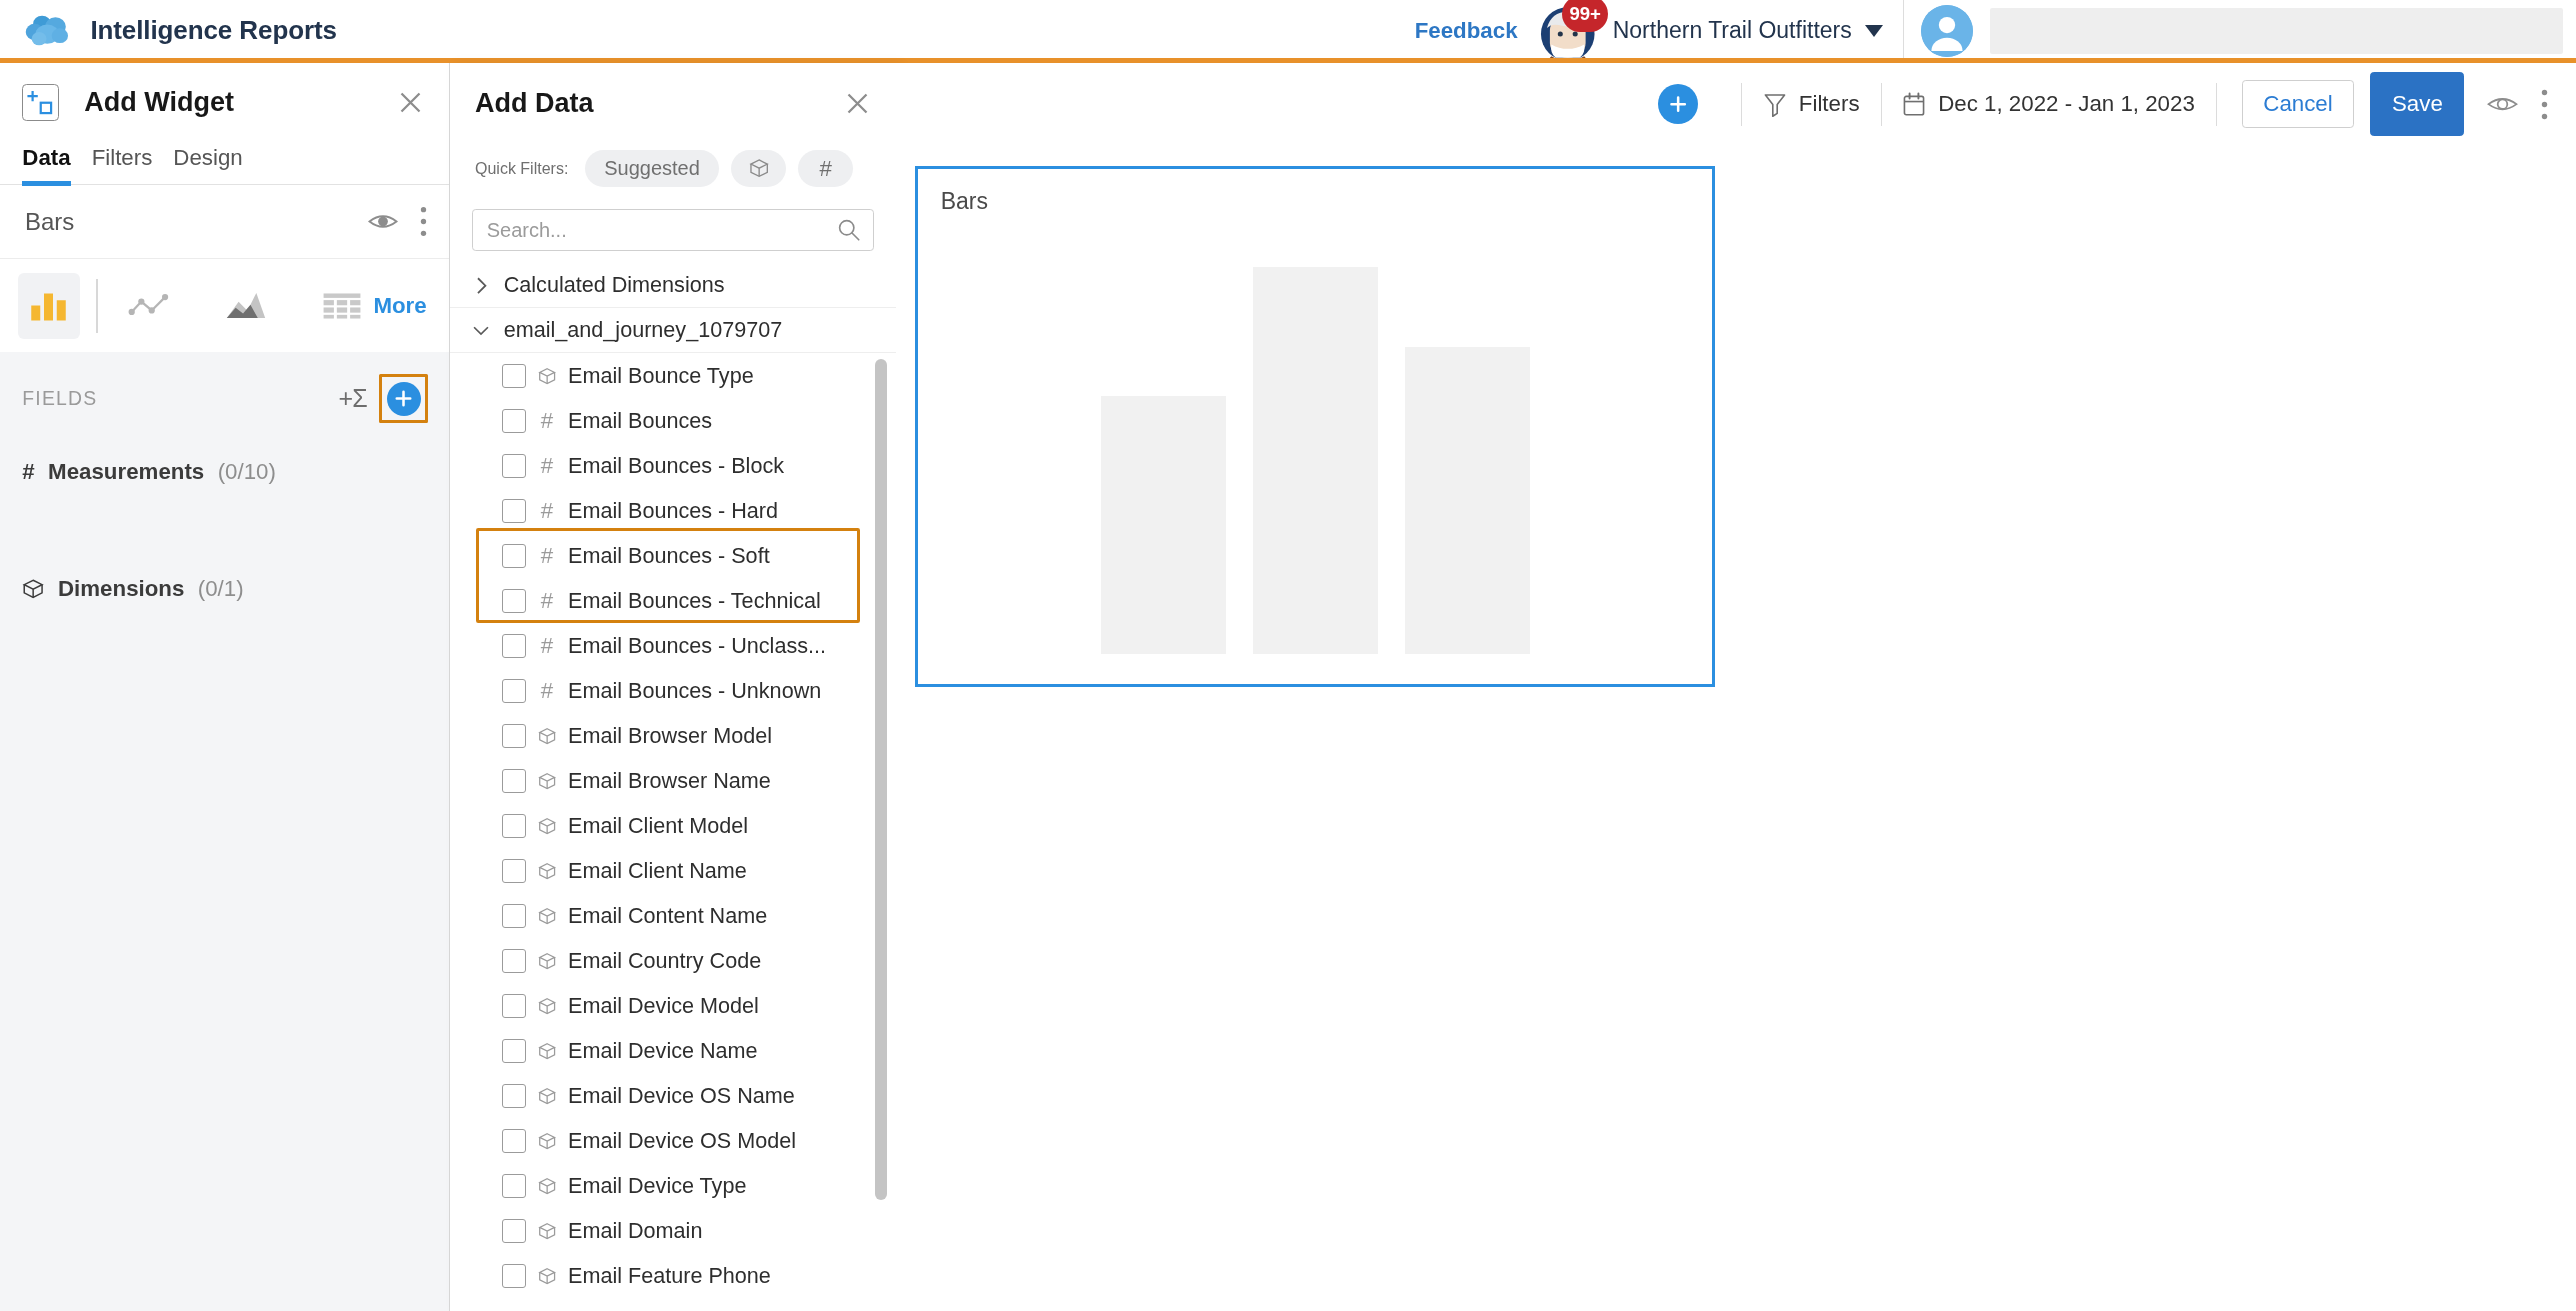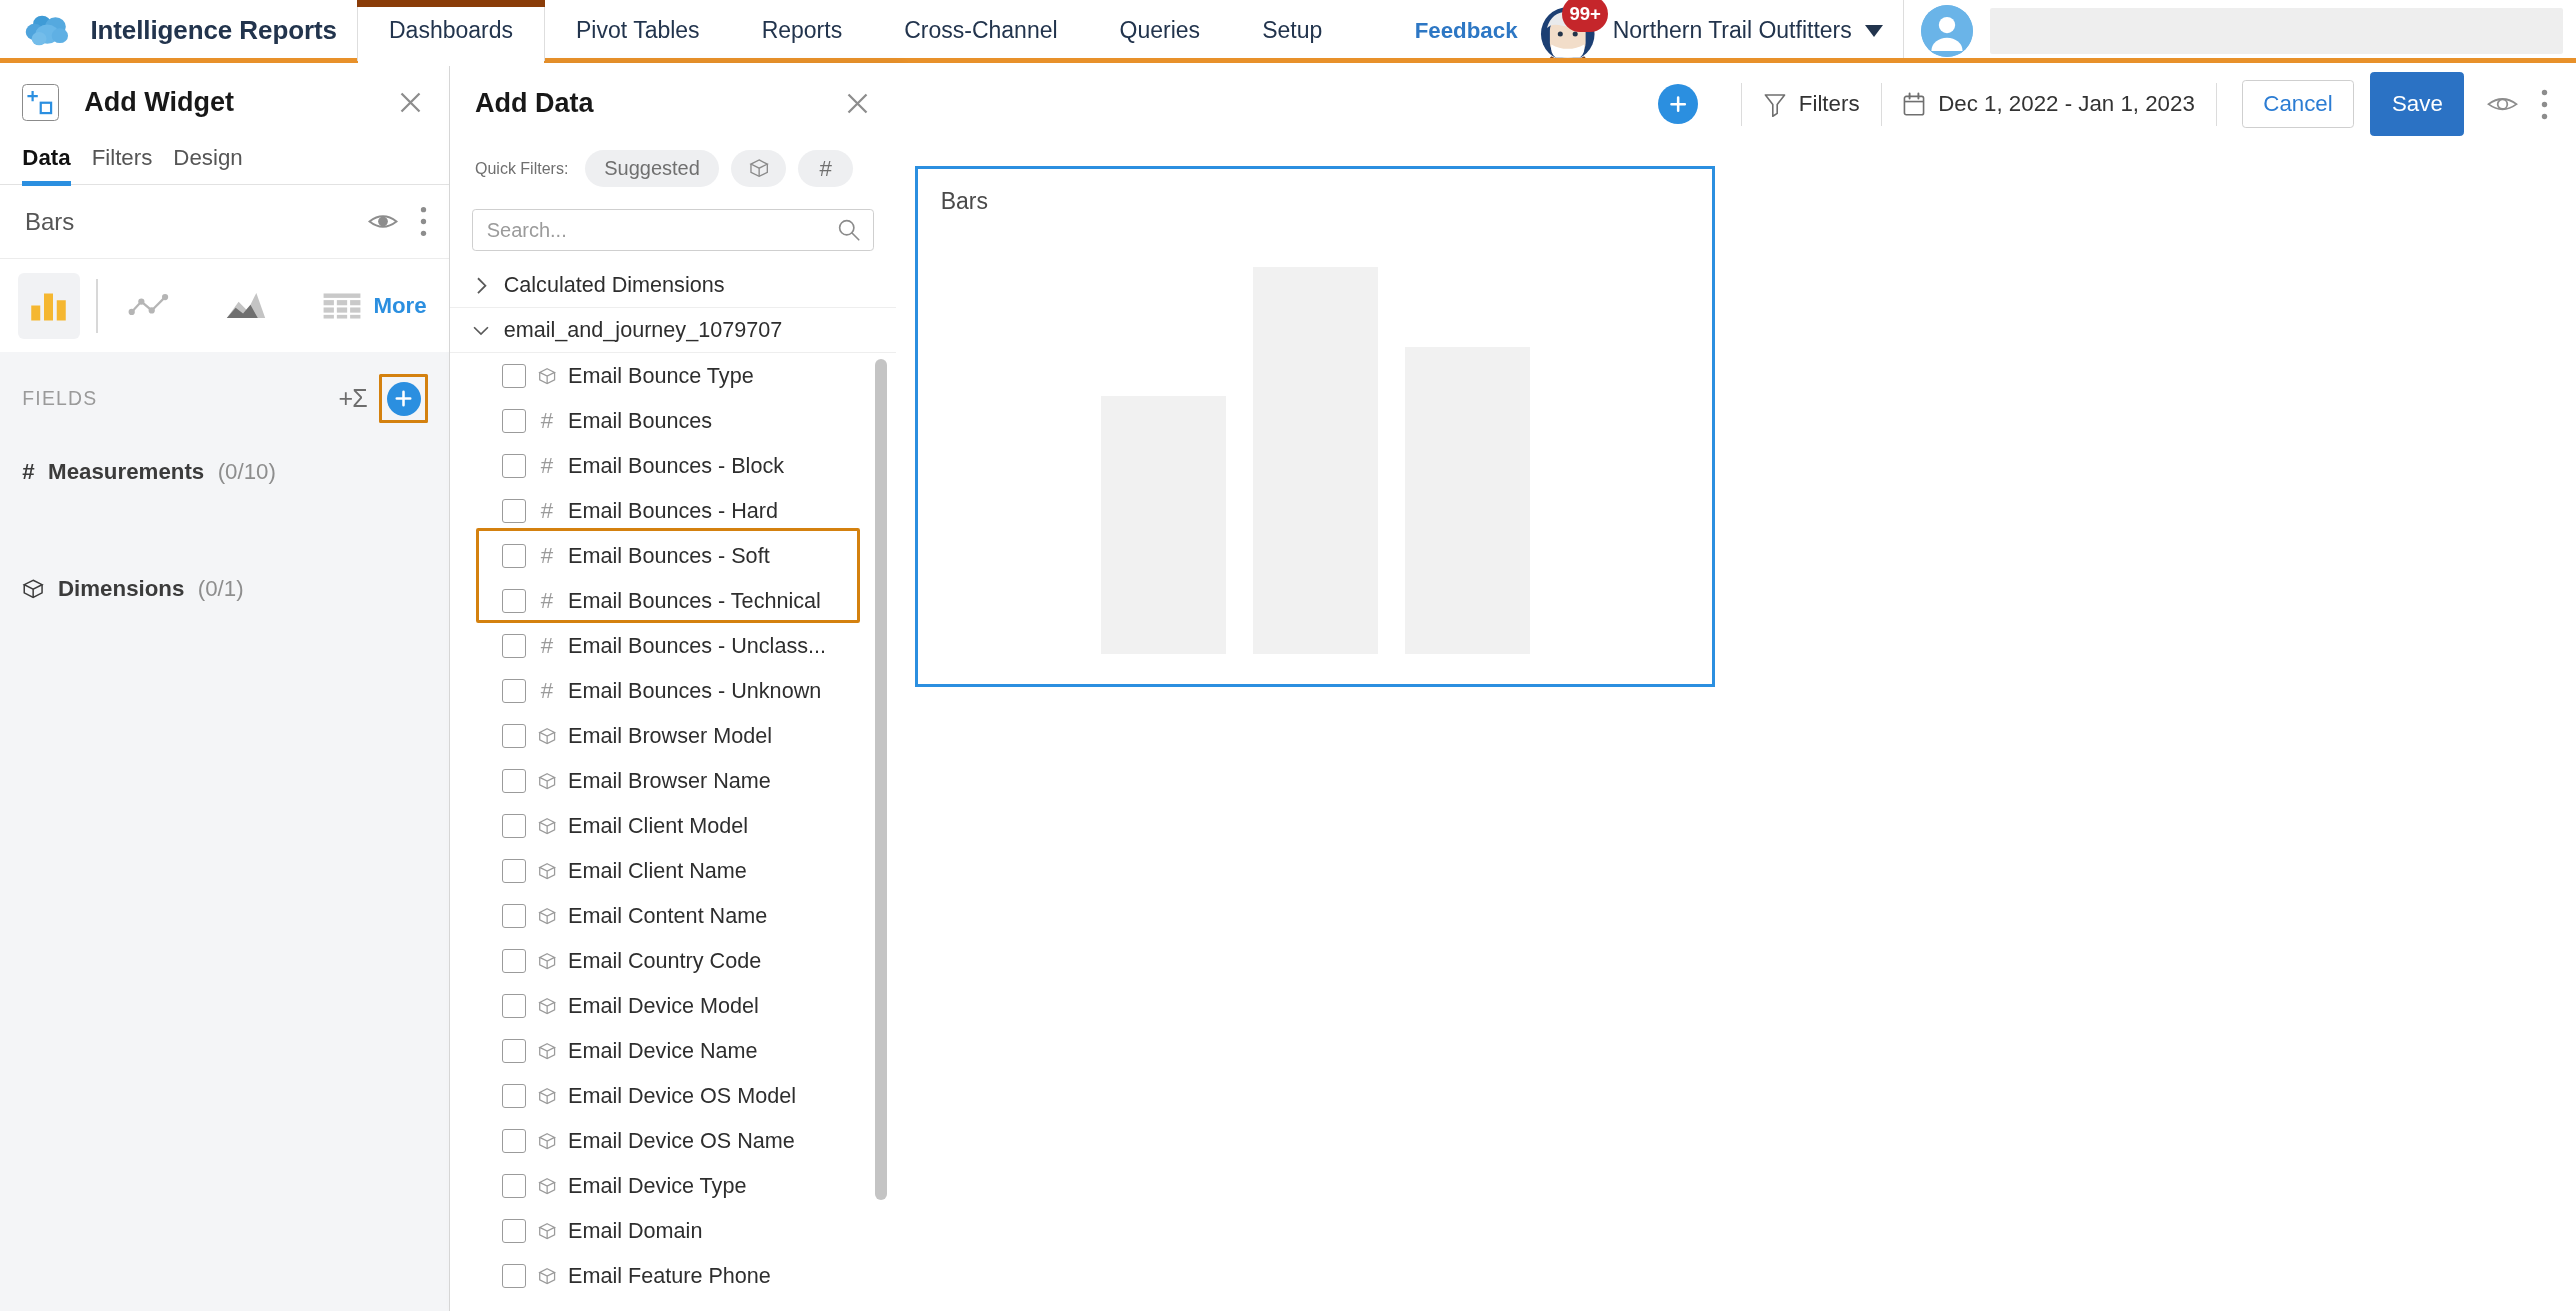--- a/index.html
+++ b/index.html
@@ -621,28 +621,20 @@
         <ellipse cx="23" cy="13" rx="12" ry="11" fill="#3f9bd6"></ellipse>
         <ellipse cx="41" cy="17" rx="14" ry="13" fill="#55a9df"></ellipse>
         <ellipse cx="13" cy="24" rx="12" ry="11" fill="#4ea3dc"></ellipse>
         <ellipse cx="30" cy="27" rx="16" ry="13" fill="#69b7e8"></ellipse>
         <ellipse cx="47" cy="29" rx="11" ry="10" fill="#5fb0e4"></ellipse>
         <ellipse cx="19" cy="33" rx="10" ry="9" fill="#74bdea"></ellipse>
       </svg>
       <div class="brand-title">Intelligence Reports</div>
     </div>
 
-    <div class="nav-tabs">
-      <button class="nav-tab active">Dashboards</button>
-      <button class="nav-tab">Pivot Tables</button>
-      <button class="nav-tab">Reports</button>
-      <button class="nav-tab">Cross-Channel</button>
-      <button class="nav-tab">Queries</button>
-      <button class="nav-tab">Setup</button>
-    </div>
 
     <div class="topnav-right">
       <a class="feedback-link" href="#">Feedback</a>
 
       <div class="einstein-wrap">
         <svg width="67" height="66" viewBox="0 0 90 88">
           <circle cx="44" cy="48" r="36" fill="#1c3f73"></circle>
           <path d="M20 44 a24 24 0 0 1 48 0 v16 a24 20 0 0 1 -48 0 z" fill="#f2ddc9"></path>
           <path d="M16 40 q6 -22 28 -22 q22 0 28 22 q-8 -6 -16 -4 q-12 4 -24 0 q-10 -2 -16 4 z" fill="#e9eaec"></path>
           <path d="M22 62 q10 6 22 6 q12 0 22 -6 q2 12 -6 18 h-32 q-8 -6 -6 -18 z" fill="#ffffff"></path>
@@ -999,32 +991,32 @@
           </div>
           <div class="tree-item">
             <span class="cb"></span>
             <span class="ti-icon">
               <svg width="22.3" height="22.3" viewBox="0 0 30 30">
                 <path d="M15 5 L25 10 L15 15 L5 10 Z" fill="none" stroke="#9b9b9b" stroke-width="1.7"></path>
                 <path d="M5 10 v10 l10 5 l10 -5 v-10" fill="none" stroke="#9b9b9b" stroke-width="1.7"></path>
                 <path d="M15 15 v10" fill="none" stroke="#9b9b9b" stroke-width="1.7"></path>
               </svg>
             </span>
+            <span class="ti-label">Email Device OS Name</span>
+          </div>
+          <div class="tree-item">
+            <span class="cb"></span>
+            <span class="ti-icon">
+              <svg width="22.3" height="22.3" viewBox="0 0 30 30">
+                <path d="M15 5 L25 10 L15 15 L5 10 Z" fill="none" stroke="#9b9b9b" stroke-width="1.7"></path>
+                <path d="M5 10 v10 l10 5 l10 -5 v-10" fill="none" stroke="#9b9b9b" stroke-width="1.7"></path>
+                <path d="M15 15 v10" fill="none" stroke="#9b9b9b" stroke-width="1.7"></path>
+              </svg>
+            </span>
             <span class="ti-label">Email Device OS Model</span>
-          </div>
-          <div class="tree-item">
-            <span class="cb"></span>
-            <span class="ti-icon">
-              <svg width="22.3" height="22.3" viewBox="0 0 30 30">
-                <path d="M15 5 L25 10 L15 15 L5 10 Z" fill="none" stroke="#9b9b9b" stroke-width="1.7"></path>
-                <path d="M5 10 v10 l10 5 l10 -5 v-10" fill="none" stroke="#9b9b9b" stroke-width="1.7"></path>
-                <path d="M15 15 v10" fill="none" stroke="#9b9b9b" stroke-width="1.7"></path>
-              </svg>
-            </span>
-            <span class="ti-label">Email Device OS Name</span>
           </div>
           <div class="tree-item">
             <span class="cb"></span>
             <span class="ti-icon">
               <svg width="22.3" height="22.3" viewBox="0 0 30 30">
                 <path d="M15 5 L25 10 L15 15 L5 10 Z" fill="none" stroke="#9b9b9b" stroke-width="1.7"></path>
                 <path d="M5 10 v10 l10 5 l10 -5 v-10" fill="none" stroke="#9b9b9b" stroke-width="1.7"></path>
                 <path d="M15 15 v10" fill="none" stroke="#9b9b9b" stroke-width="1.7"></path>
               </svg>
             </span>

